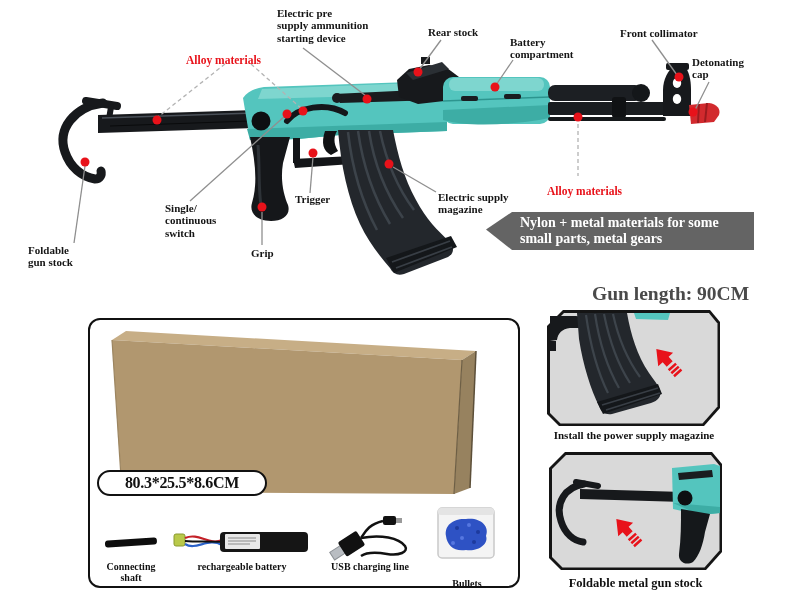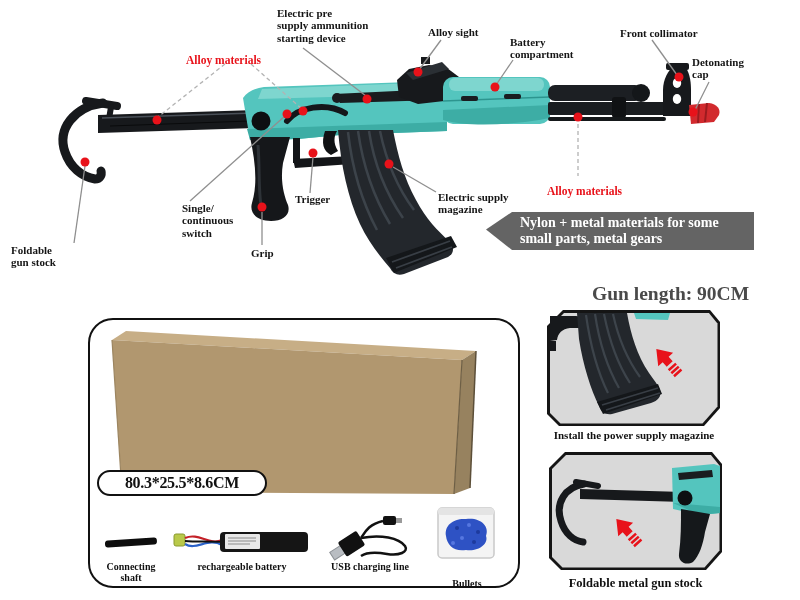--- a/index.html
+++ b/index.html
@@ -9,21 +9,21 @@
   .callout{position:absolute;font-size:11px;font-weight:bold;color:#151515;
            line-height:1.12;white-space:pre-line;}
   .callout.red{color:#e8121a;font-size:11.5px;margin-top:9px;}
   .banner{position:absolute;left:486px;top:212px;width:268px;height:38px;background:#646464;
           clip-path:polygon(0 46%,26px 0,100% 0,100% 100%,26px 100%);
           display:flex;align-items:center;}
   .banner span{display:block;padding-left:34px;color:#fff;font-size:14px;font-weight:bold;
           line-height:1.13;white-space:pre-line;}
   .gun-length{position:absolute;left:592px;top:283px;font-size:19.5px;font-weight:bold;color:#4a4a4a;}
   .pkg{position:absolute;left:88px;top:318px;width:428px;height:266px;border:2.5px solid #111;
-       border-radius:25px;}
+       border-radius:12px;}
   .dim-pill{position:absolute;left:7px;top:150px;width:166px;height:22px;border:2px solid #111;
        border-radius:13px;background:#fff;display:flex;align-items:center;justify-content:center;
        font-size:16px;font-weight:bold;color:#111;letter-spacing:-0.3px;}
   .acc{position:absolute;}
   .acc-label{position:absolute;width:100%;text-align:center;font-size:10px;font-weight:bold;color:#111;}
   .inset{position:absolute;}
   .frame-outer{position:absolute;background:#151515;
        clip-path:polygon(16px 0,calc(100% - 10px) 0,100% 12px,100% calc(100% - 18px),
                  calc(100% - 16px) 100%,12px 100%,0 calc(100% - 12px),0 16px);}
   .frame-inner{position:absolute;inset:2.5px;background:#d9d9d9;
@@ -148,29 +148,29 @@
       <circle cx="313" cy="153" r="4.5"></circle>
       <circle cx="262" cy="207" r="4.5"></circle>
       <circle cx="389" cy="164" r="4.5"></circle>
     </g>
   </svg>
 
   <div class="callout" style="left:277px;top:7px">Electric pre
 supply ammunition
 starting device</div>
   <div class="callout red" style="left:186px;top:45px">Alloy materials</div>
-  <div class="callout" style="left:428px;top:26px">Alloy sight</div>
+  <div class="callout" style="left:428px;top:26px">Rear stock</div>
   <div class="callout" style="left:510px;top:36px">Battery
 compartment</div>
   <div class="callout" style="left:620px;top:27px">Front collimator</div>
   <div class="callout" style="left:692px;top:56px">Detonating
 cap</div>
-  <div class="callout" style="left:11px;top:244px">Foldable
+  <div class="callout" style="left:28px;top:244px">Foldable
 gun stock</div>
-  <div class="callout" style="left:182px;top:202px">Single/
+  <div class="callout" style="left:165px;top:202px">Single/
 continuous
 switch</div>
   <div class="callout" style="left:295px;top:193px">Trigger</div>
   <div class="callout" style="left:251px;top:247px">Grip</div>
   <div class="callout" style="left:438px;top:191px">Electric supply
 magazine</div>
   <div class="callout red" style="left:547px;top:176px">Alloy materials</div>
 
   <div class="banner">
     <span>Nylon + metal materials for some

